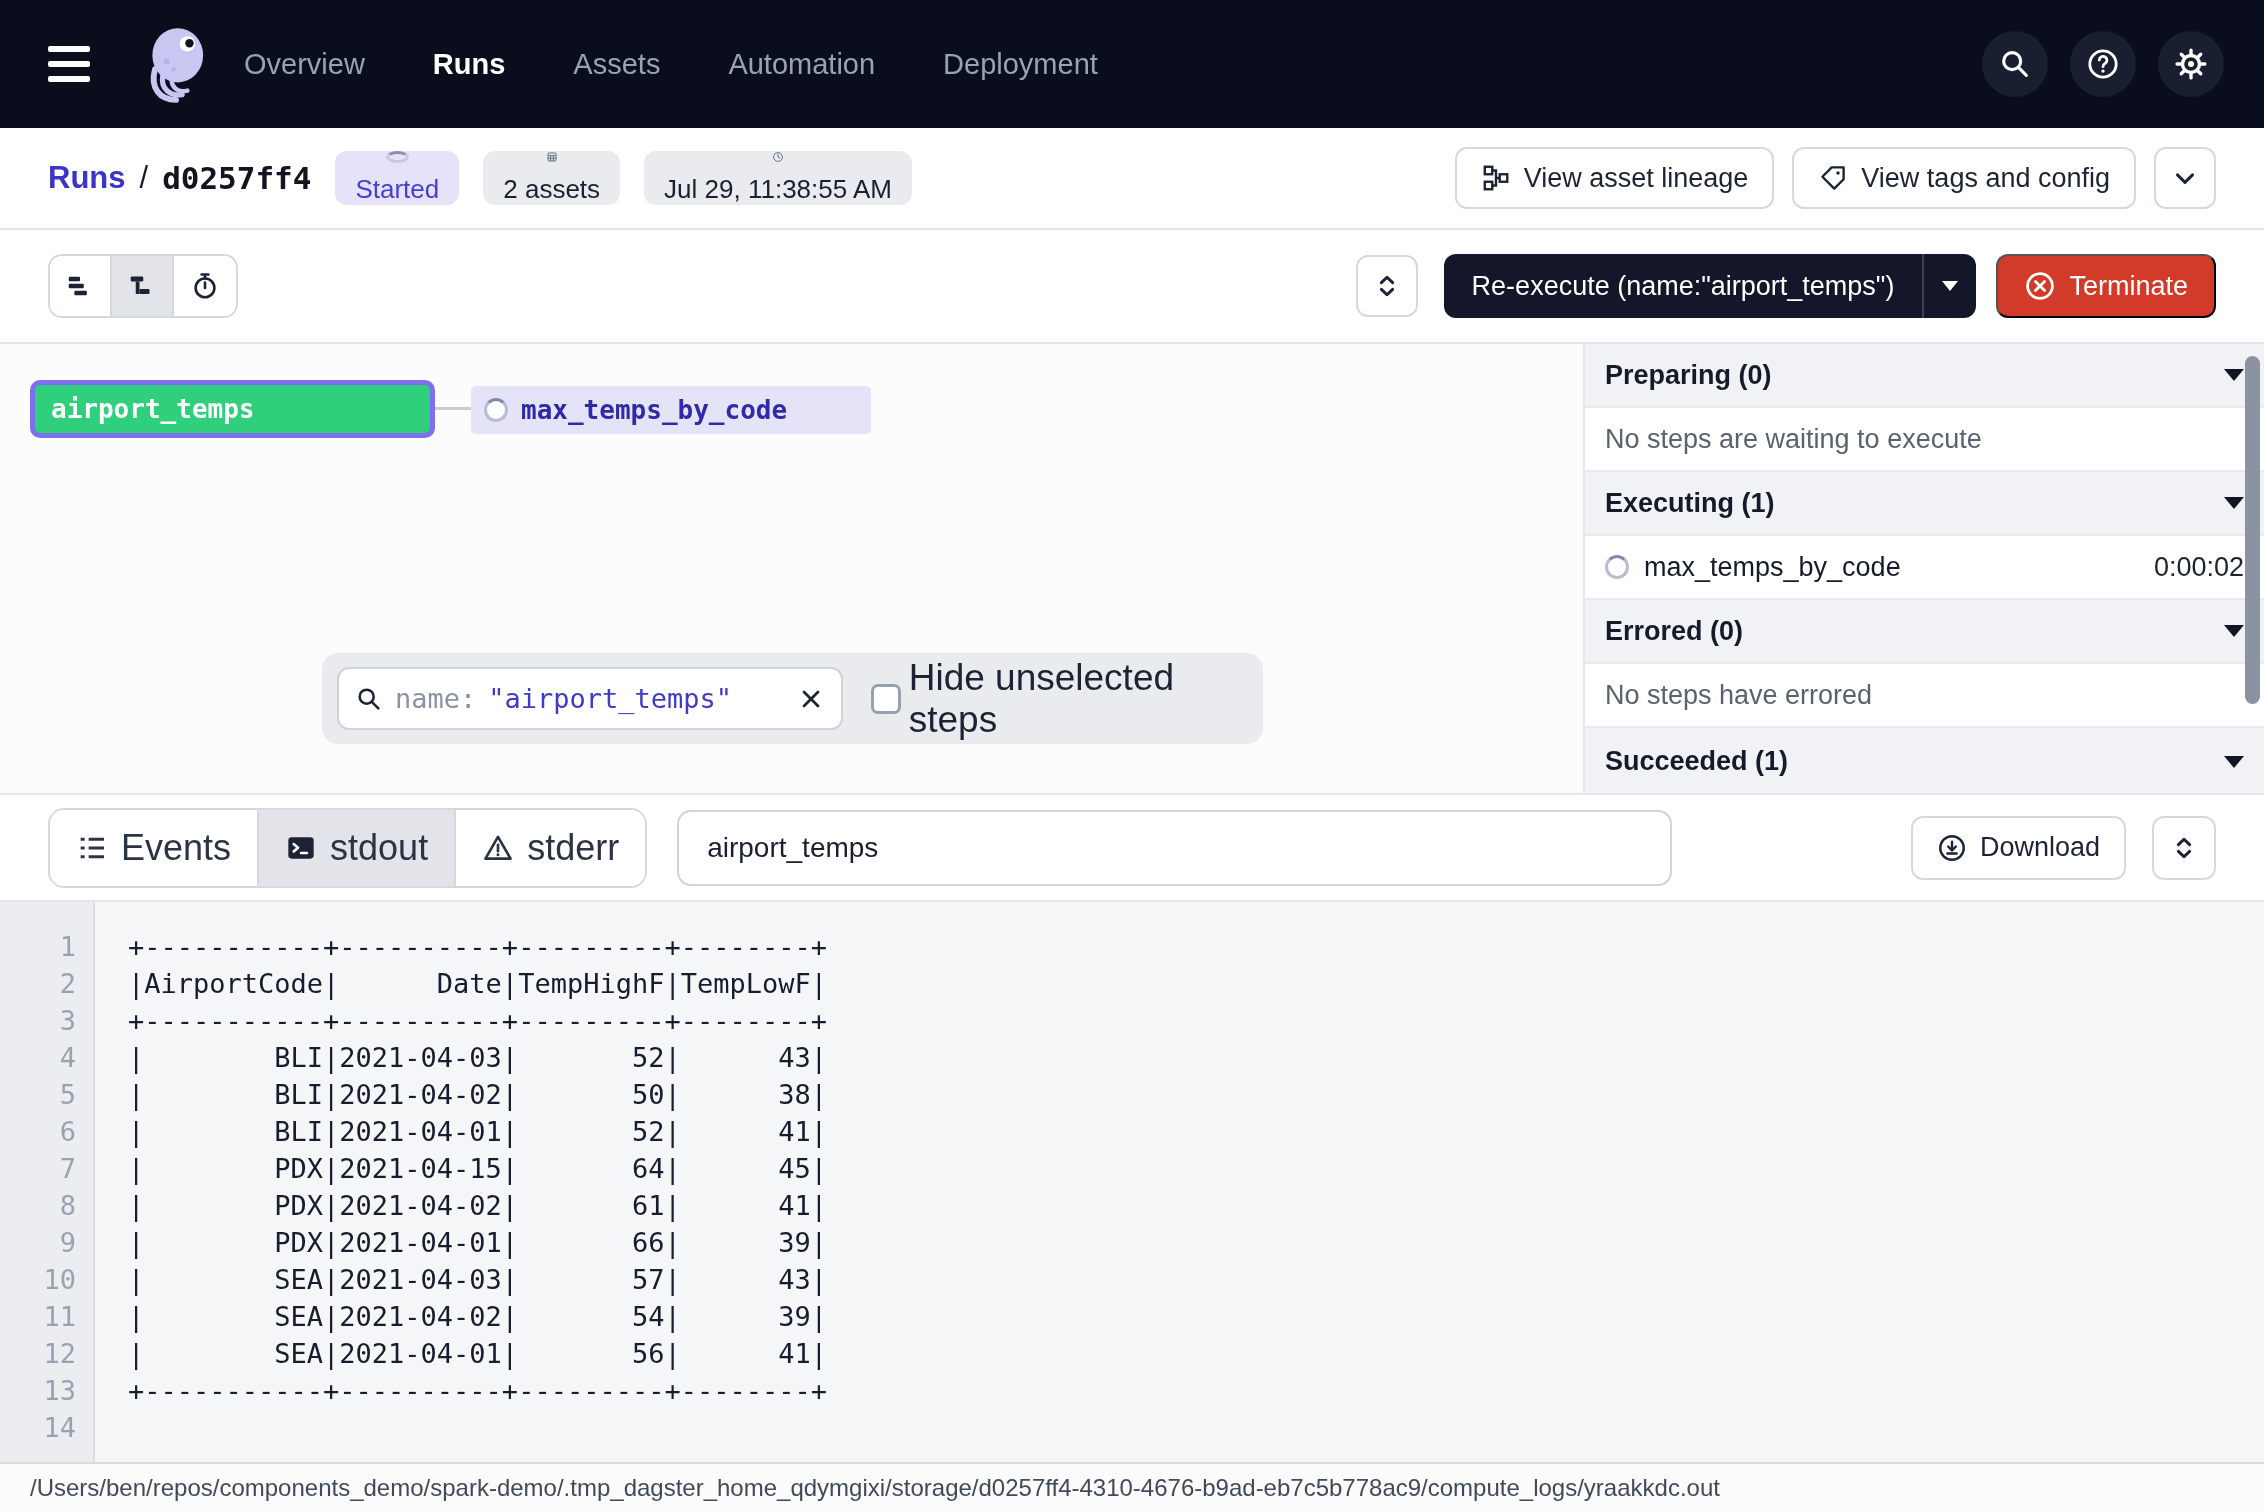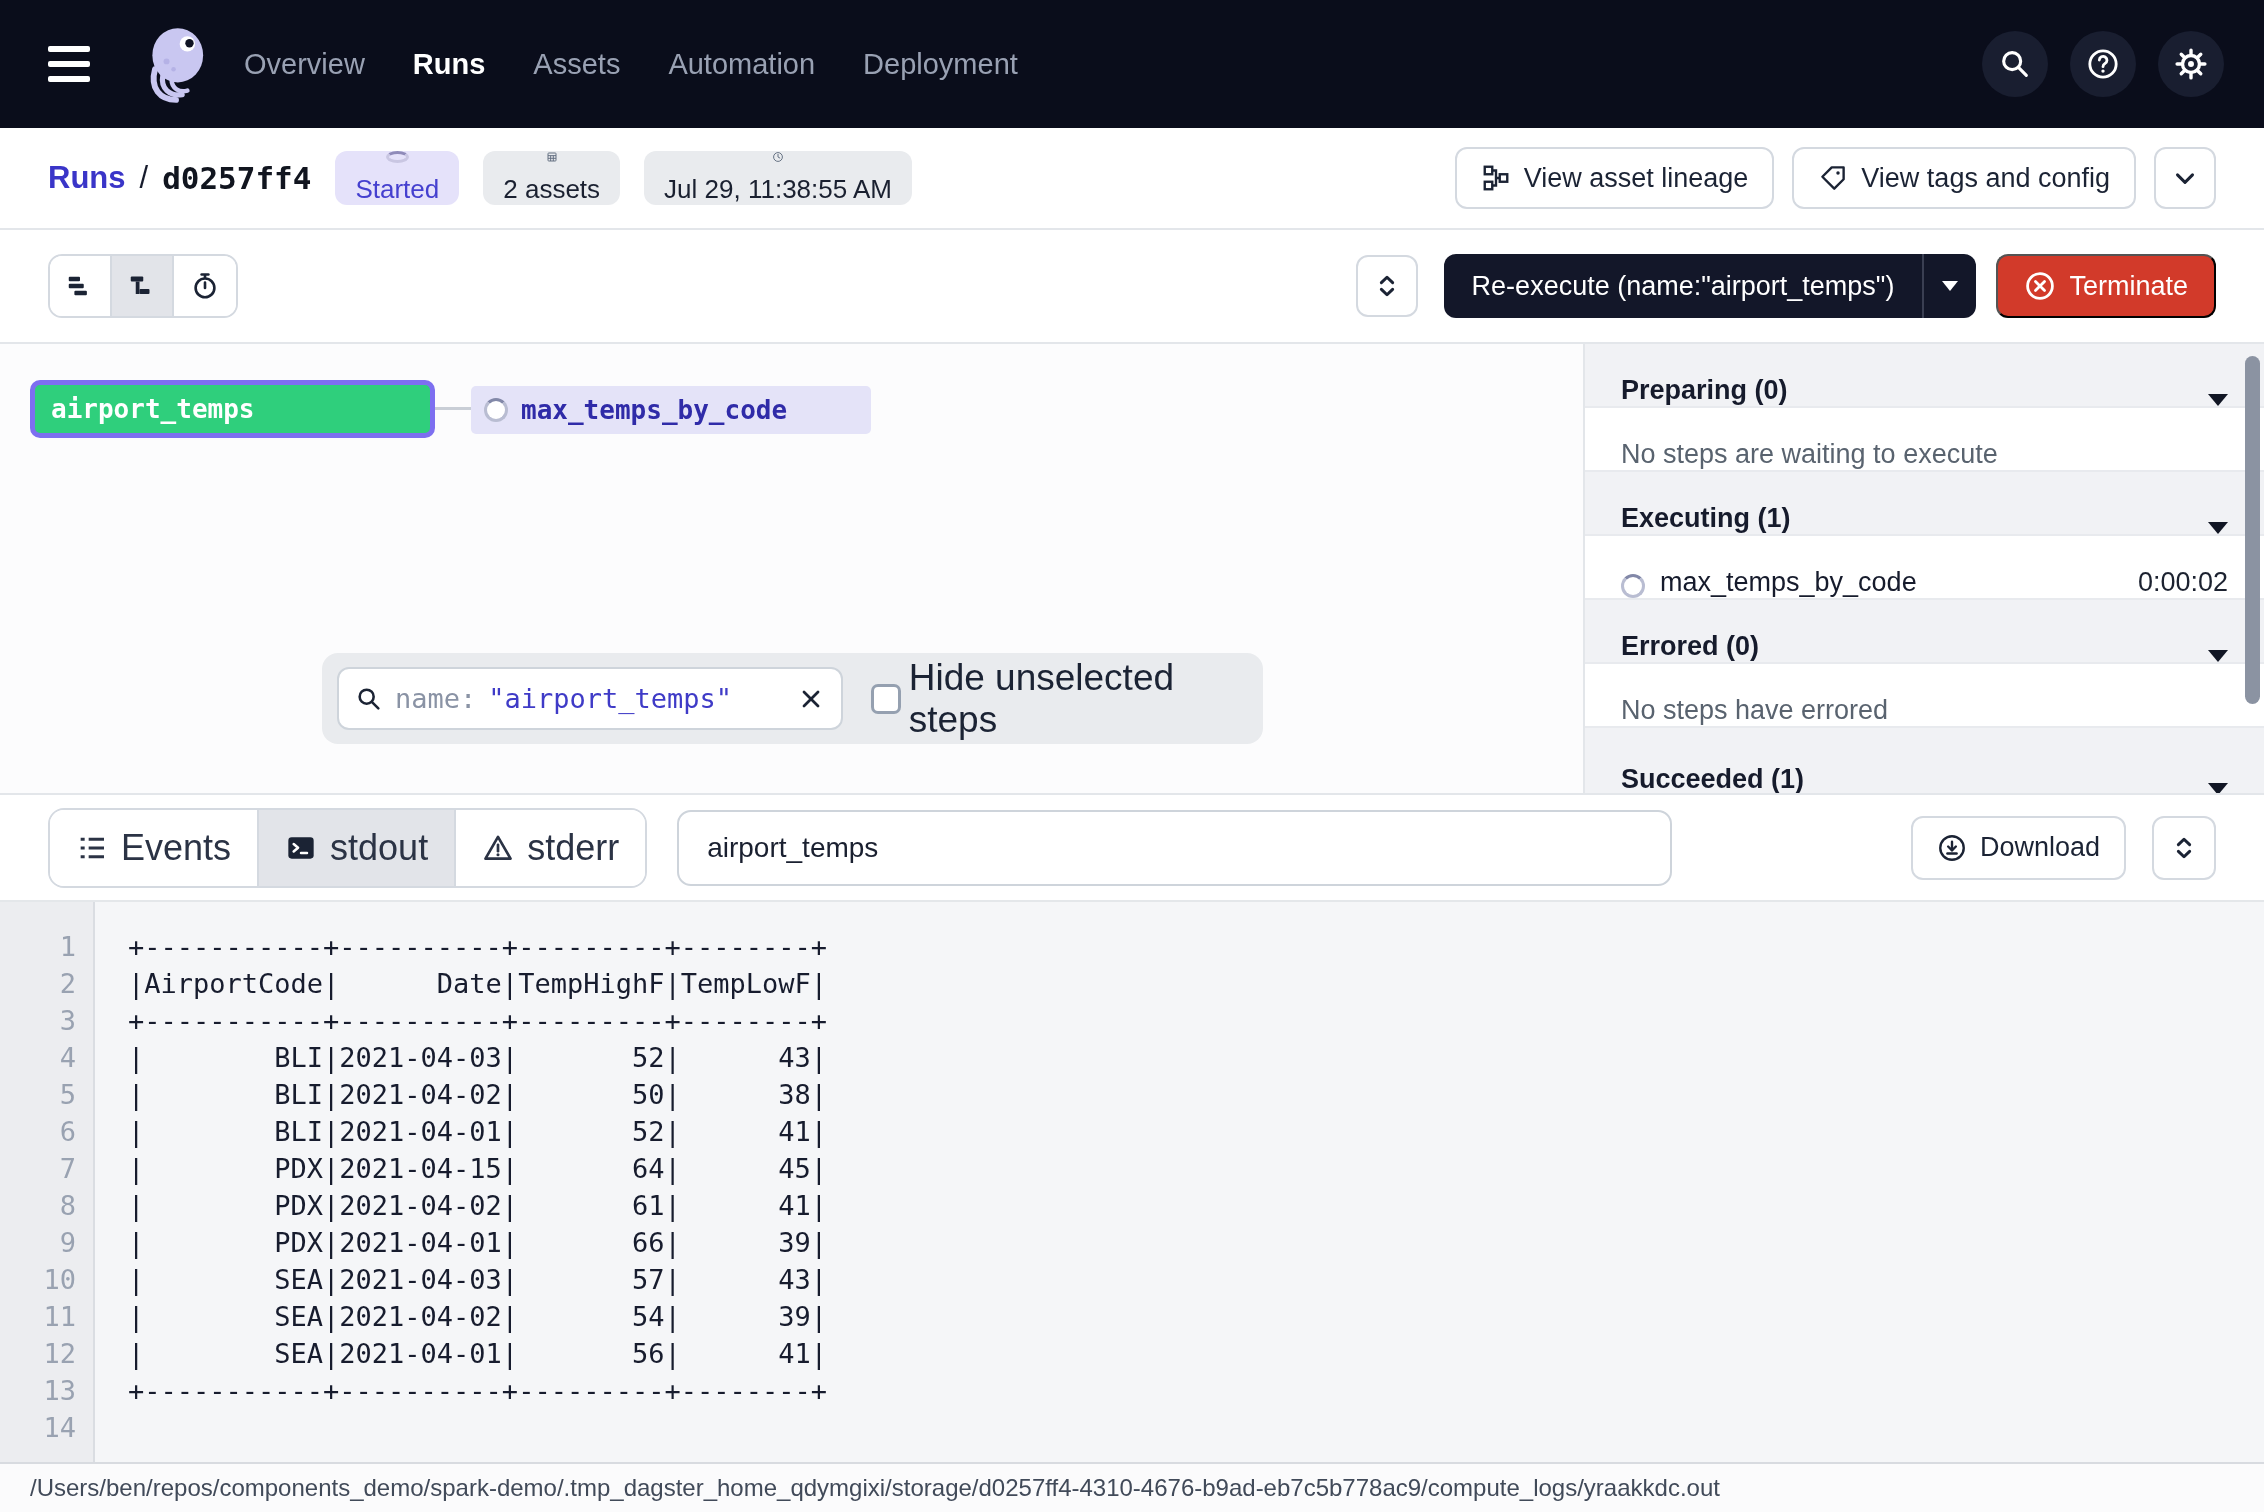--- a/index.html
+++ b/index.html
@@ -8,21 +8,21 @@
     font-family: "Liberation Sans", sans-serif;
     background:#ffffff; color:#1b2334; overflow:hidden;
   }
   .mono { font-family:"DejaVu Sans Mono", monospace; }
 
   
   .topnav { height:128px; background:#0a0d1b; display:flex; align-items:center; padding:0 40px; }
   .hamburger { width:64px; height:64px; display:flex; flex-direction:column; justify-content:center; gap:9px; cursor:pointer; margin-left:8px; }
   .hamburger span { display:block; width:42px; height:6px; background:#ffffff; border-radius:2px; }
   .logo { width:84px; height:84px; margin:0 26px 0 22px; }
-  .navlinks { display:flex; align-items:center; gap:48px; }
+  .navlinks { display:flex; align-items:center; gap:68px; }
   .navlink { font-size:29px; color:#99a1b3; cursor:pointer; }
   .navlink.active { color:#ffffff; font-weight:bold; }
   .topnav .spacer { flex:1; }
   .navicon { width:66px; height:66px; border-radius:50%; background:#191e30; color:#fff;
              display:flex; align-items:center; justify-content:center; margin-left:22px; cursor:pointer; }
   .navicon svg { width:34px; height:34px; }
 
   
   .runheader { height:102px; border-bottom:2px solid #e3e6ea; display:flex; align-items:center; padding:0 48px; background:#fff; }
   .crumb-runs { color:#3a35c8; font-size:31px; font-weight:bold; cursor:pointer; }
@@ -74,21 +74,21 @@
                 display:flex; align-items:center; padding:0 16px; gap:12px; }
   .stepsearch svg { width:28px; height:28px; color:#1b2334; flex:none; }
   .q-prefix { font-size:27px; color:#8a93a5; }
   .q-value { font-size:27px; color:#3f3bc7; }
   .clearx { margin-left:auto; cursor:pointer; }
   .checkbox { width:30px; height:30px; border:3px solid #95a0b0; border-radius:7px; background:#fff; margin-left:28px; cursor:pointer; flex:none; }
   .cb-label { font-size:37px; color:#1b2334; margin-left:8px; }
 
   
   .panel { width:681px; border-left:2px solid #e3e6ea; background:#fff; overflow:hidden; }
-  .band { height:64px; display:flex; align-items:flex-end; padding:0 36px; border-bottom:2px solid #e8eaee; font-size:27px; }
+  .band { height:64px; display:flex; align-items:center; padding:0 20px; border-bottom:2px solid #e8eaee; font-size:27px; }
   .band.hdr { background:#f1f2f5; font-weight:bold; color:#161b2c; }
   .band.hdr .tri-dn { margin-left:auto; border-top-color:#111624; border-left-width:10px; border-right-width:10px; border-top-width:12px; }
   .band.msg { color:#59636f; }
   .band.step { color:#161b2c; gap:15px; }
   .band.step .time { margin-left:auto; color:#1c2230; }
   .band.last { height:67px; border-bottom:none; }
   .scrollthumb { position:absolute; right:4px; top:12px; width:15px; height:348px; background:#8b93a2; border-radius:9px; }
 
   
   .bottombar { height:105px; display:flex; align-items:center; padding:0 48px; background:#fff; }

